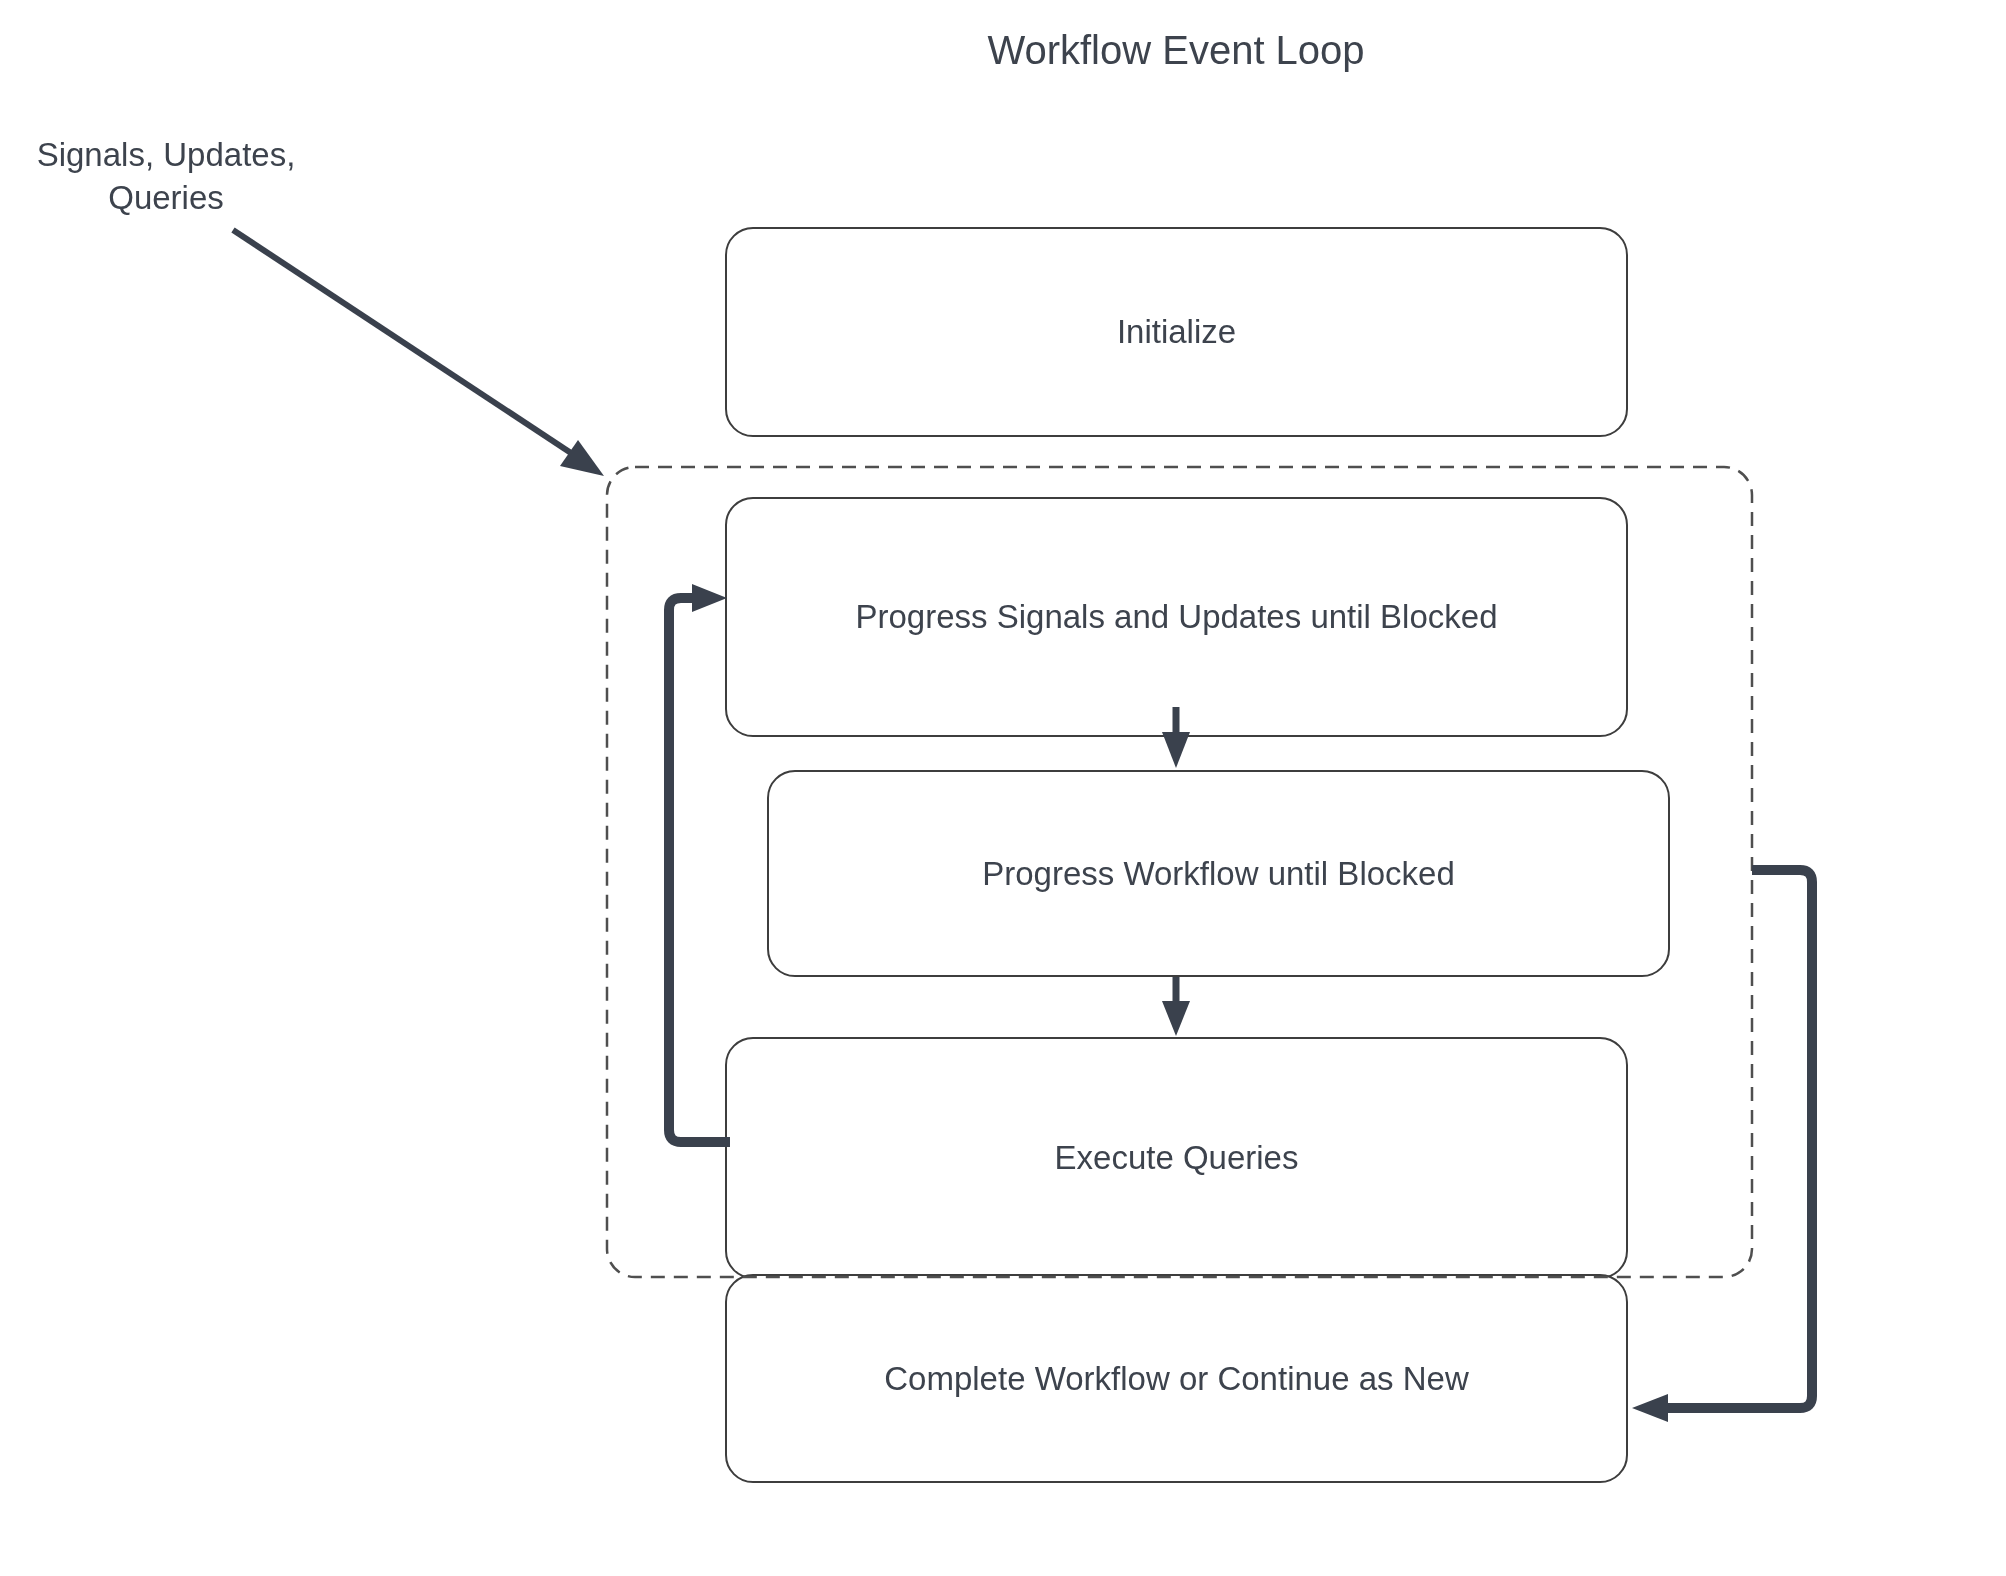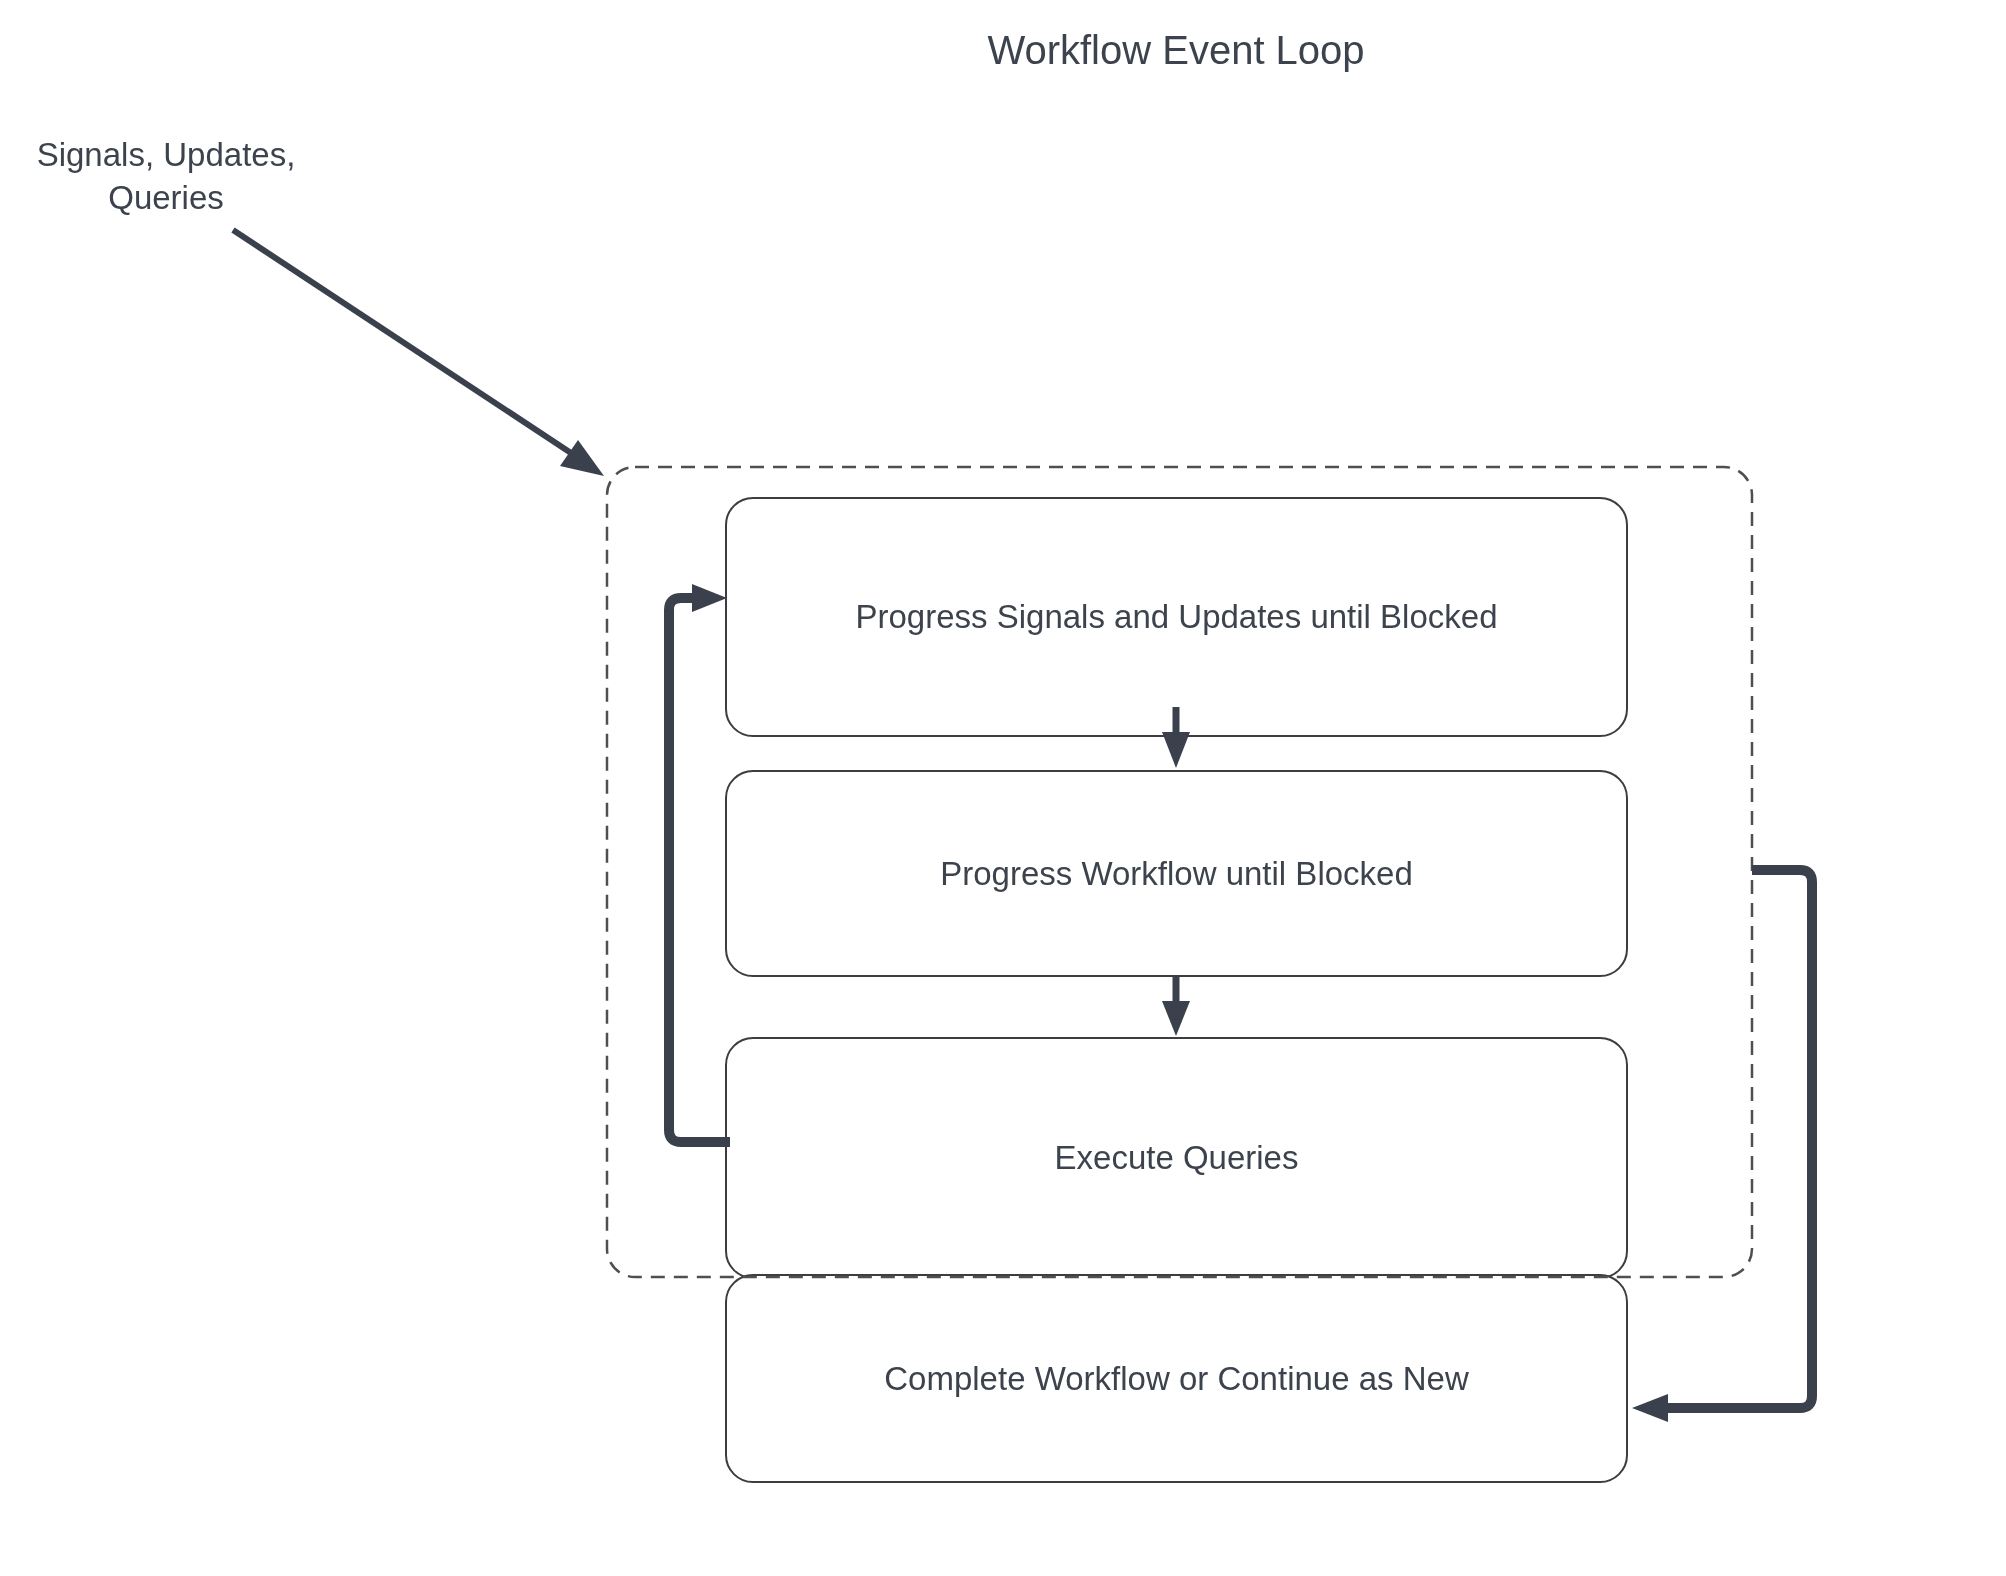--- a/index.html
+++ b/index.html
@@ -46,21 +46,21 @@
     align-items:center;
     justify-content:center;
     text-align:center;
     font-size:33px;
     color:var(--text);
     padding:0 40px;
     z-index:1;
   }
   .node-initialize{top:227px;height:210px;}
   .node-progress-signals{top:497px;height:240px;}
-  .node-progress-workflow{top:770px;height:207px;}
+  .node-progress-workflow{top:770px;height:207px;margin-left:42px;}
   .node-execute-queries{top:1037px;height:242px;}
   .node-complete{top:1274px;height:209px;}
   svg.connectors{
     position:absolute;
     inset:0;
     width:2006px;
     height:1576px;
     z-index:2;
     pointer-events:none;
   }
@@ -79,20 +79,23 @@
 </head>
 <body>
 
 <div class="canvas">
 
   <div class="diagram-title">Workflow Event Loop</div>
 
   <div class="external-label">Signals, Updates,
 Queries</div>
 
+  <div class="node node-initialize">
+    <span>Initialize</span>
+  </div>
 
   <div class="node node-progress-signals">
     <span>Progress Signals and Updates until Blocked</span>
   </div>
 
   <div class="node node-progress-workflow">
     <span>Progress Workflow until Blocked</span>
   </div>
 
   <div class="node node-execute-queries">

